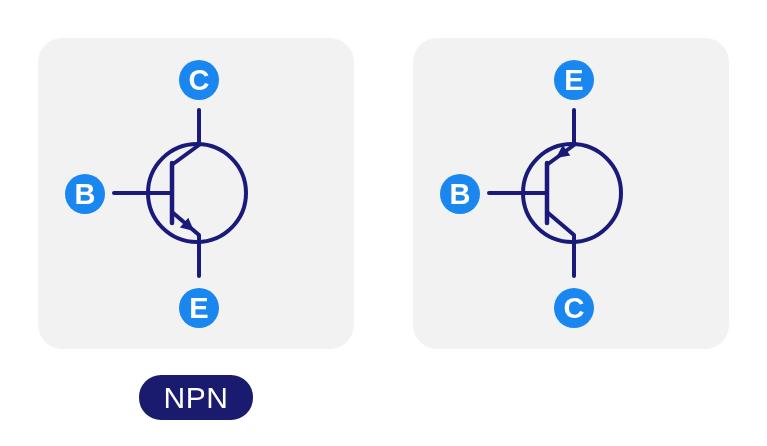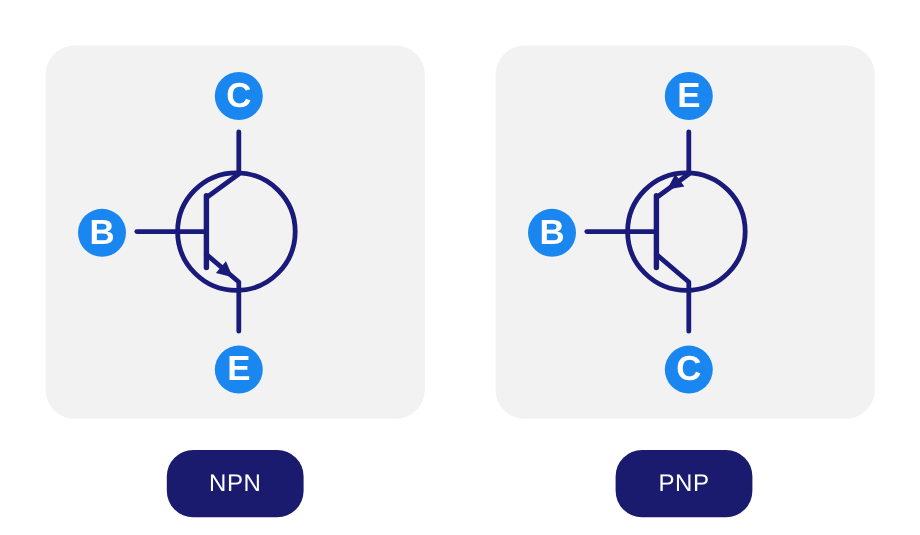--- a/index.html
+++ b/index.html
@@ -57,28 +57,28 @@
     line-height: 1;
   }
   .t-top    { left: 141px; top: 22px; }
   .t-left   { left: 27px;  top: 136px; }
   .t-bottom { left: 141px; top: 250px; }
 
   .badge {
     position: absolute;
     top: 375px;
     width: 114px;
-    height: 56px;
+    height: 45px;
     border-radius: 22px;
     background: var(--badge-navy, #1a1a6e);
     color: var(--label-white, #ffffff);
     display: flex;
     align-items: center;
     justify-content: center;
-    font-size: 20px;
+    font-size: 30px;
     font-weight: 500;
     letter-spacing: 0.5px;
     line-height: 1;
     text-align: center;
   }
   .badge-left  { left: 139px; }
   .badge-right { left: 513px; }
 </style>
 </head>
 <body>
@@ -107,15 +107,14 @@
       <path class="ln" d="M161 72 V107 L135 126"></path>
       <path class="ln" d="M134 174 L161 197 V238"></path>
       <polygon class="fl" points="143,120 149.7,107.1 157.3,117.5"></polygon>
     </svg>
     <div class="terminal t-top">E</div>
     <div class="terminal t-left">B</div>
     <div class="terminal t-bottom">C</div>
   </section>
 
   <div class="badge badge-left">NPN</div>
-  <div class="badge badge-right">PNP</div>
 
 </div>
 
 </body></html>

